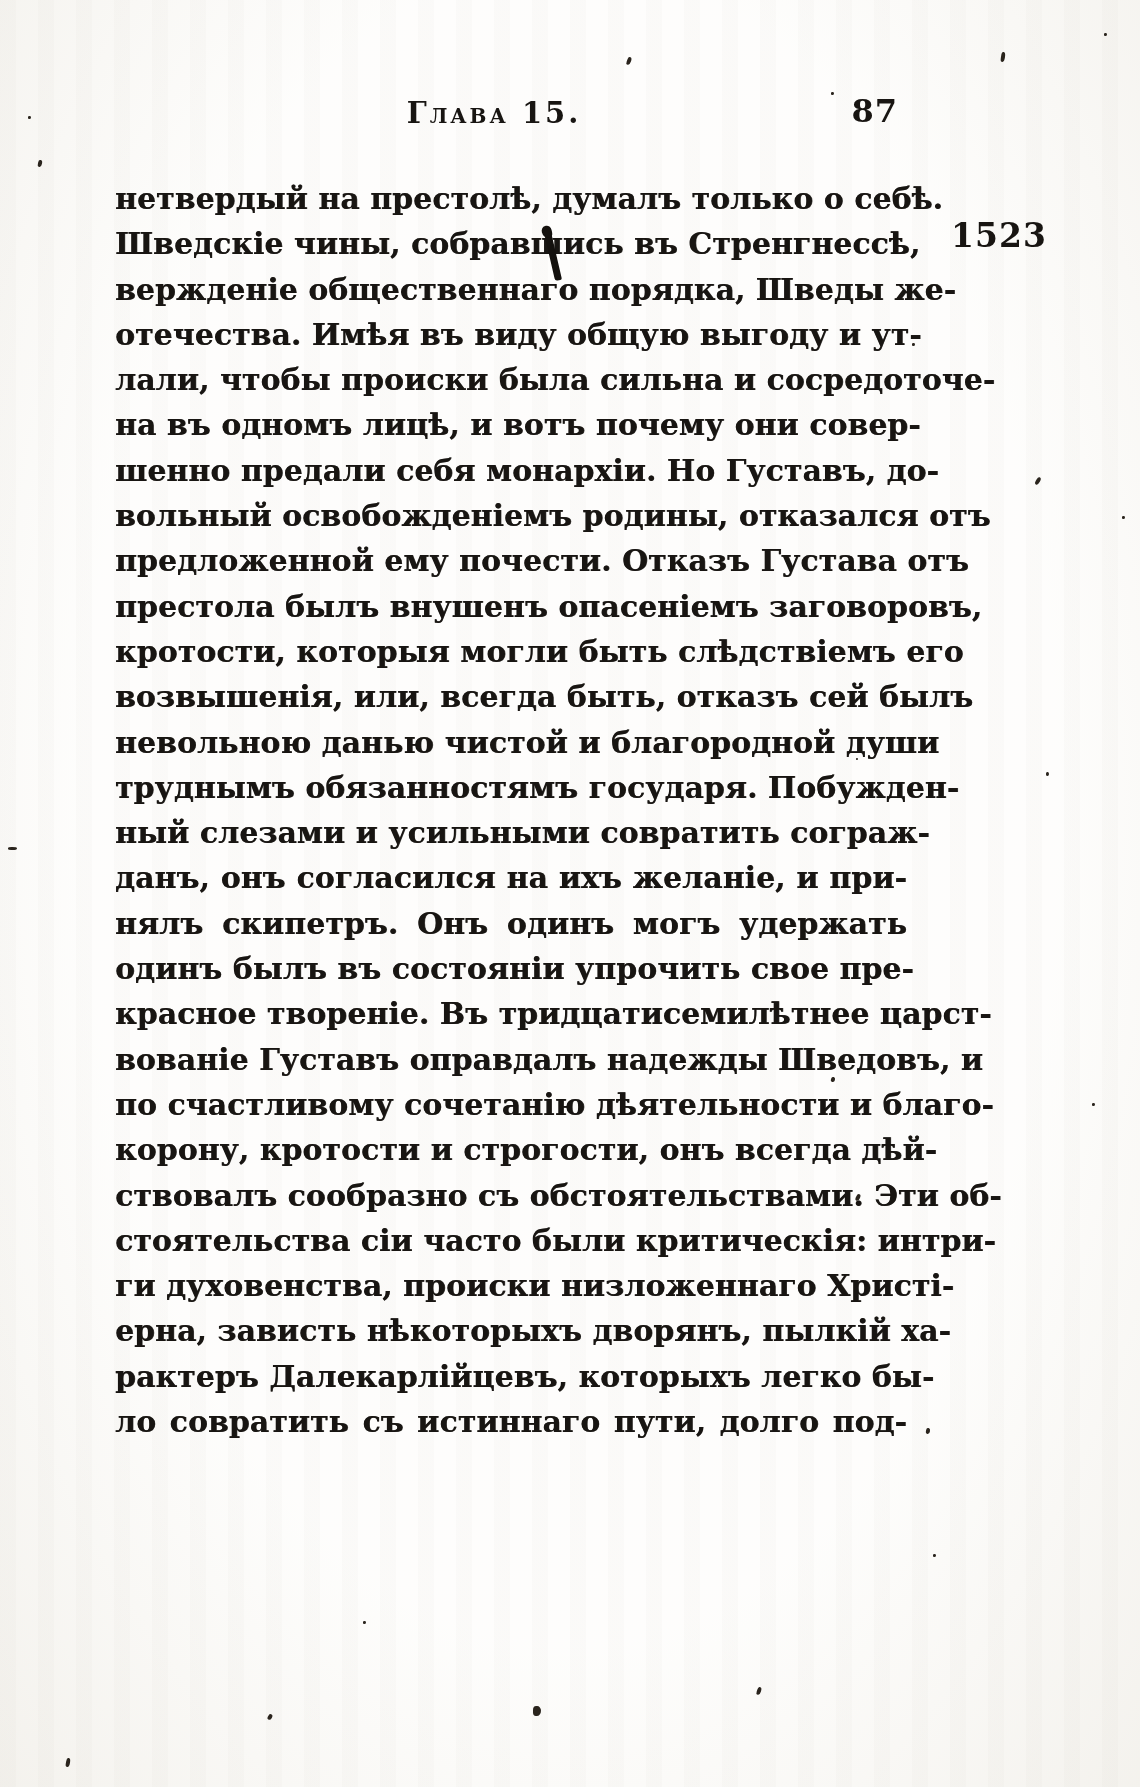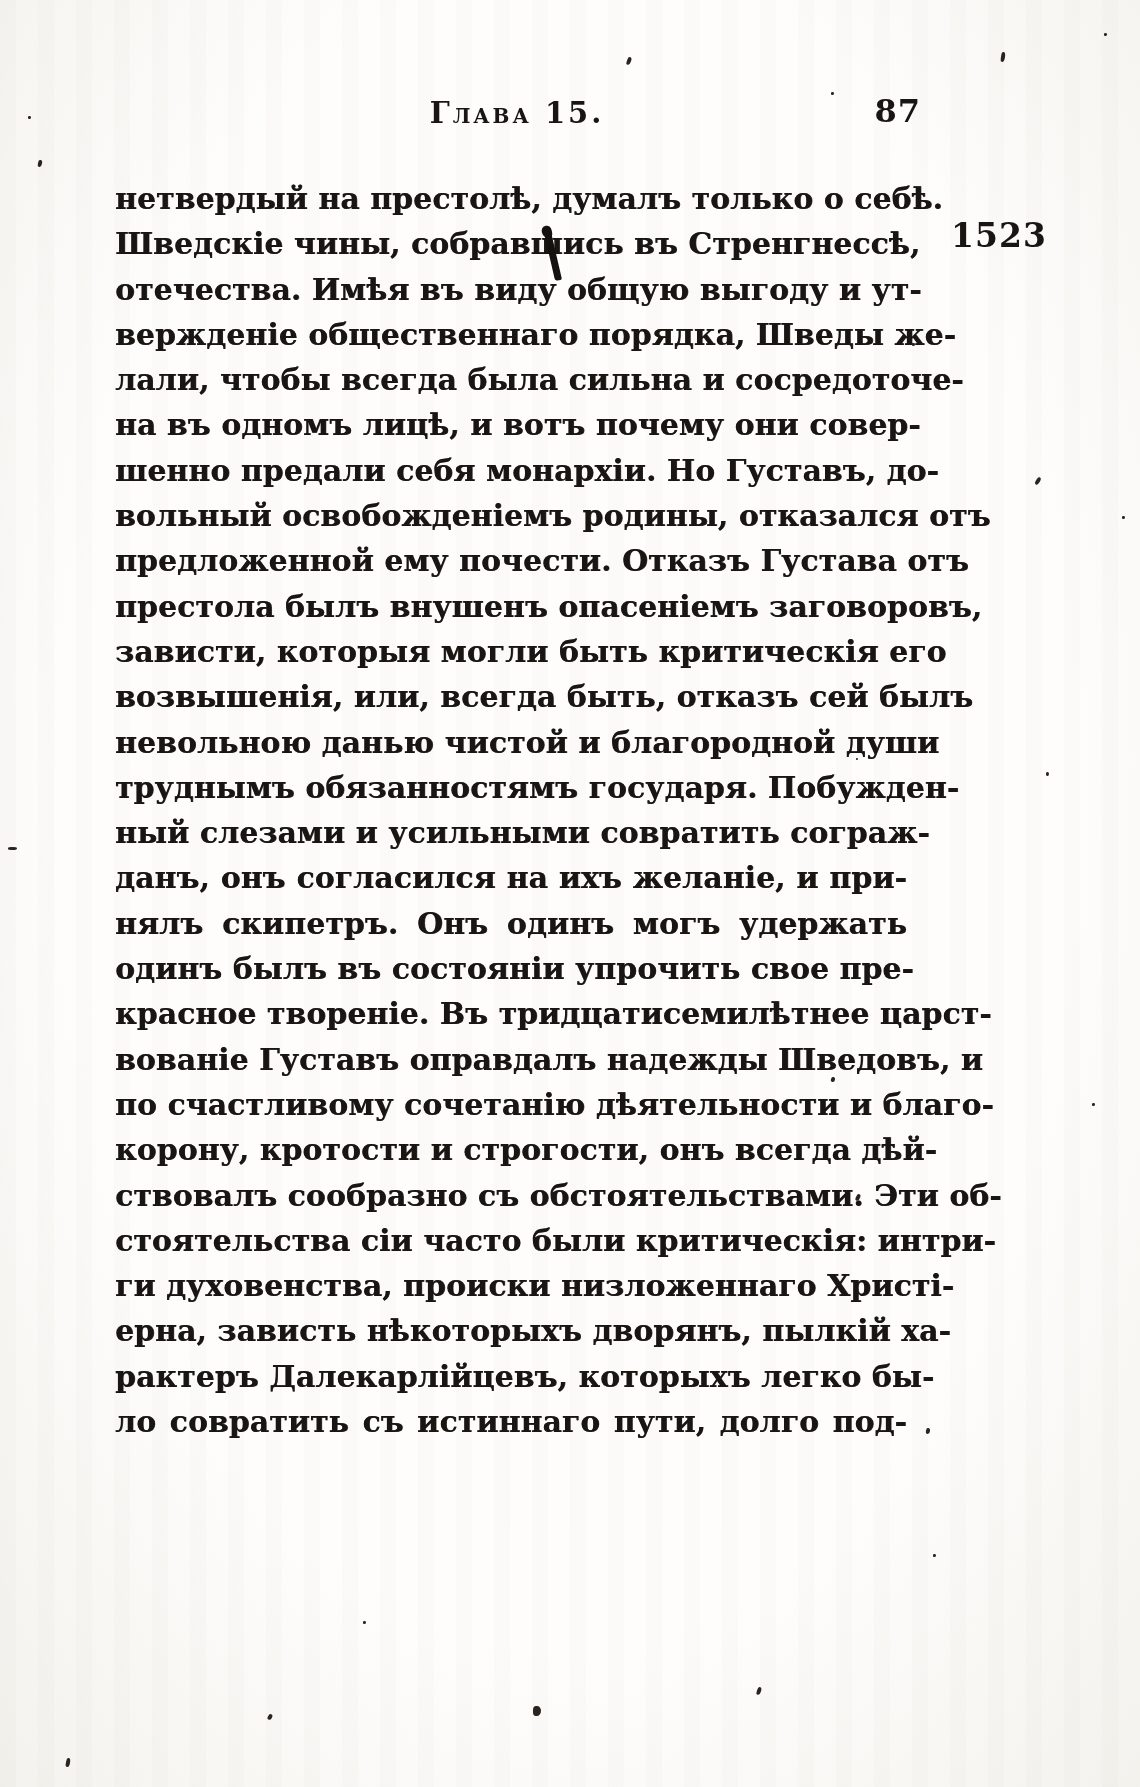--- a/index.html
+++ b/index.html
@@ -10,21 +10,21 @@
     background:#fcfbf8;
     background-image:
       repeating-linear-gradient(90deg, rgba(120,110,90,0.025) 0px, rgba(120,110,90,0.025) 16px, rgba(0,0,0,0) 16px, rgba(0,0,0,0) 38px),
       radial-gradient(ellipse at 50% 45%, rgba(255,255,255,0.6) 60%, rgba(170,160,140,0.10) 100%);
     overflow:hidden;
     font-family:"DejaVu Serif", serif;
     color:#181512;
   }
   .header-row{
     position:absolute;
-    left:121px; top:96px;
+    left:98px; top:96px;
     width:792px; height:44px;
   }
   .chapter{
     position:absolute; left:0; right:0; top:0;
     text-align:center;
     font-weight:bold;
     font-variant:small-caps;
     font-size:29px;
     letter-spacing:3px;
   }
@@ -88,29 +88,29 @@
   <div class="header-row">
     <div class="chapter">Глава 15.</div>
     <div class="pagenum">87</div>
   </div>
 
   <div class="margin-year">1523</div>
 
   <div class="body-text" id="body-lines">
       <div class="line">нетвердый на престолѣ, думалъ только о себѣ.</div>
       <div class="line">Шведскіе чины, собравшись въ Стренгнессѣ,</div>
+      <div class="line">вержденіе общественнаго порядка, Шведы же-</div>
       <div class="line">отечества. Имѣя въ виду общую выгоду и ут-</div>
-      <div class="line">вержденіе общественнаго порядка, Шведы же-</div>
-      <div class="line">лали, чтобы всегда была сильна и сосредоточе-</div>
+      <div class="line">лали, чтобы происки была сильна и сосредоточе-</div>
       <div class="line">на въ одномъ лицѣ, и вотъ почему они совер-</div>
       <div class="line">шенно предали себя монархіи. Но Густавъ, до-</div>
       <div class="line">вольный освобожденіемъ родины, отказался отъ</div>
       <div class="line">предложенной ему почести. Отказъ Густава отъ</div>
       <div class="line">престола былъ внушенъ опасеніемъ заговоровъ,</div>
-      <div class="line">зависти, которыя могли быть критическія его</div>
+      <div class="line">кротости, которыя могли быть слѣдствіемъ его</div>
       <div class="line">возвышенія, или, всегда быть, отказъ сей былъ</div>
       <div class="line">невольною данью чистой и благородной души</div>
       <div class="line">труднымъ обязанностямъ государя. Побужден-</div>
       <div class="line">ный слезами и усильными совратить сограж-</div>
       <div class="line">данъ, онъ согласился на ихъ желаніе, и при-</div>
       <div class="line">нялъ скипетръ. Онъ одинъ могъ удержать</div>
       <div class="line">одинъ былъ въ состояніи упрочить свое пре-</div>
       <div class="line">красное твореніе. Въ тридцатисемилѣтнее царст-</div>
       <div class="line">вованіе Густавъ оправдалъ надежды Шведовъ, и</div>
       <div class="line">по счастливому сочетанію дѣятельности и благо-</div>

